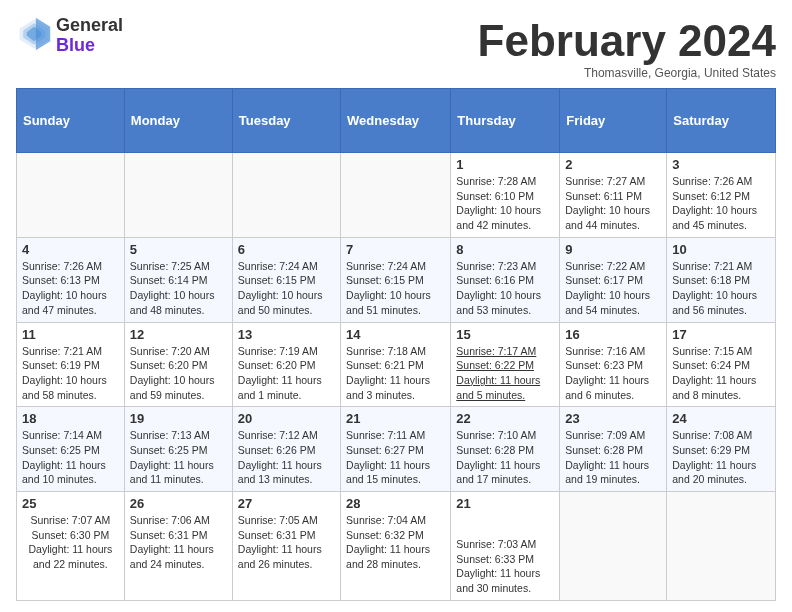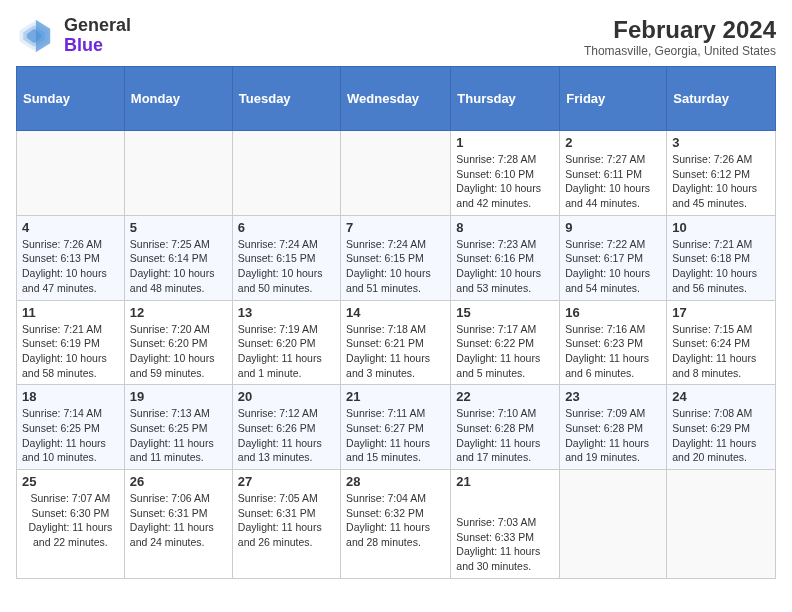--- a/index.html
+++ b/index.html
@@ -11,42 +11,41 @@
       padding: 16px;
     }
     .header-section {
       display: flex;
       justify-content: space-between;
       align-items: flex-start;
       margin-bottom: 8px;
     }
     .logo {
       display: flex;
-      align-items: center;
-      gap: 12px;
+      gap: 4px;
     }
     .logo-text {
       display: flex;
       flex-direction: column;
       font-size: 18px;
       font-weight: bold;
       color: #333;
       line-height: 1.1;
     }
     .logo-text .general { color: #333; }
     .logo-text .blue { color: #6d28d9; }
     .logo-icon {
       width: 36px;
       height: 36px;
     }
     .title-area {
       text-align: right;
     }
     .month-title {
-      font-size: 24px;
+      font-size: 44px;
       font-weight: bold;
       color: #333;
     }
     .location-title {
       font-size: 12px;
       color: #555;
     }
     .calendar-table {
       width: 100%;
       border-collapse: collapse;
@@ -233,21 +232,21 @@
         </td>
         <td>
           <span class="day-number">14</span>
           <div class="day-info" style="white-space: pre-line;">Sunrise: 7:18 AM
 Sunset: 6:21 PM
 Daylight: 11 hours
 and 3 minutes.</div>
         </td>
         <td>
           <span class="day-number">15</span>
-          <div class="day-info" style="white-space: pre-line;">Sunrise: 7:17 AM
+          <div class="day-info" style="white-space: pre-line; text-decoration: underline;">Sunrise: 7:17 AM
 Sunset: 6:22 PM
 Daylight: 11 hours
 and 5 minutes.</div>
         </td>
         <td>
           <span class="day-number">16</span>
           <div class="day-info" style="white-space: pre-line;">Sunrise: 7:16 AM
 Sunset: 6:23 PM
 Daylight: 11 hours
 and 6 minutes.</div>

